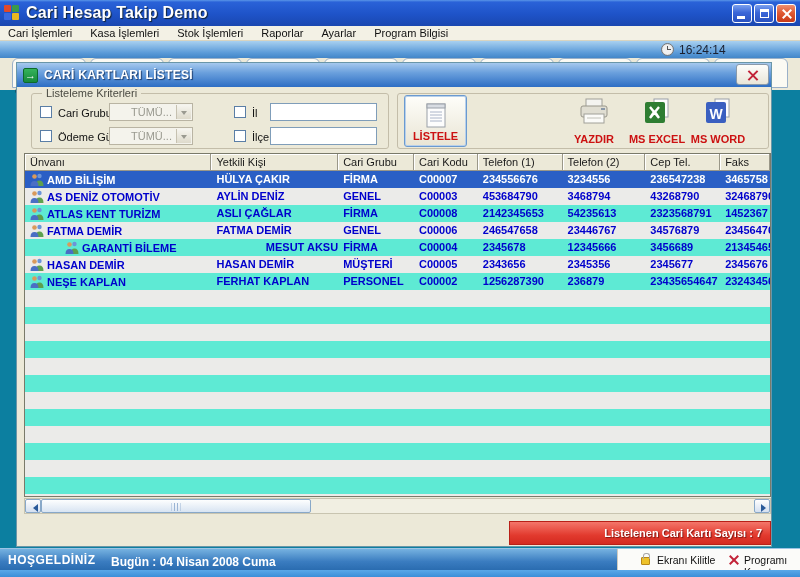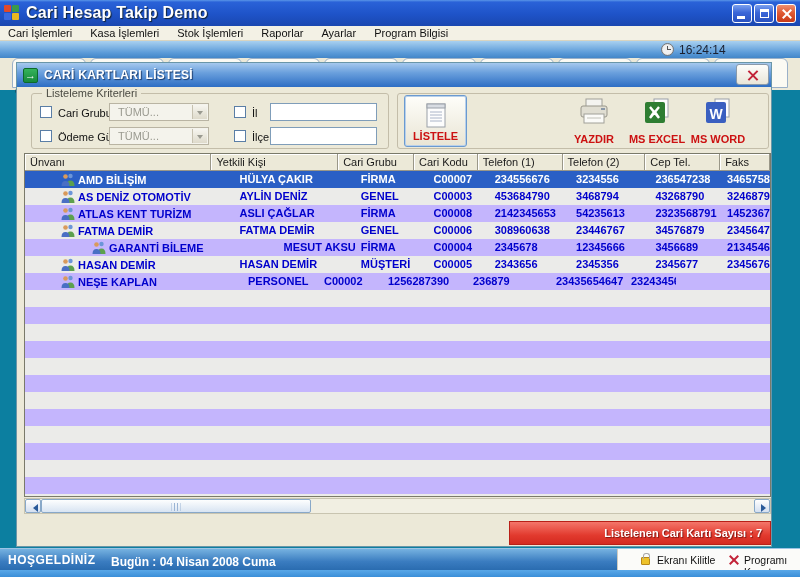--- a/index.html
+++ b/index.html
@@ -56,48 +56,48 @@
   .dlg-close { position:absolute; right:2px; top:1px; width:33px; height:21px; border:1px solid #8a9aaa; border-radius:3px;
     background:linear-gradient(180deg,#fdfdfb,#e8e5d8); }
   .dlg-close .g-xr::before,.dlg-close .g-xr::after { content:""; position:absolute; left:15px; top:4px; width:2px; height:13px; background:#c22238; }
   .dlg-close .g-xr::before{transform:rotate(45deg);} .dlg-close .g-xr::after{transform:rotate(-45deg);}
 
   .groupbox { position:absolute; border:1px solid #c3bda9; border-radius:3px; }
   .group-legend { position:absolute; top:-7px; left:10px; background:#ece9d8; padding:0 4px; font-size:11px; color:#4a4a42; }
 
   .cb { position:absolute; width:12px; height:12px; background:#fff; border:1px solid #5a7ea6; }
   .flabel { position:absolute; font-size:11px; color:#111; white-space:nowrap; }
-  .fselect { position:absolute; width:100px; height:18px; background:#f4f3ec; border:1px solid #b9b4a3;
-    font-size:11px; color:#9a9a90; line-height:16px; padding-left:8px; }
+  .fselect { position:absolute; width:84px; height:18px; background:#f4f3ec; border:1px solid #b9b4a3;
+    font-size:11px; color:#9a9a90; line-height:16px; padding-left:21px; }
   .fselect .dd { position:absolute; right:1px; top:1px; width:15px; height:14px; background:linear-gradient(180deg,#f6f5ef,#dedacb); border-left:1px solid #c6c1b0; }
   .fselect .dd::after { content:""; position:absolute; left:4px; top:6px; border:3px solid transparent; border-top:4px solid #9a9a90; }
   .finput { position:absolute; width:107px; height:18px; background:#fff; border:1px solid #7f9db9; }
 
   .bigbtn { position:absolute; width:63px; height:52px; background:linear-gradient(180deg,#fefefa,#e9e5d4);
     border:1px solid #6a9ad0; border-radius:3px; box-shadow:0 0 0 1px #b8d0ea inset; text-align:center; }
   .bigbtn .blabel { position:absolute; bottom:4px; left:0; width:100%; font-size:11px; font-weight:bold; color:#cc1111; }
   .note-icon { position:absolute; left:17px; top:5px; width:28px; height:28px; }
 
   .action { position:absolute; width:64px; height:52px; text-align:center; }
   .action .alabel { position:absolute; bottom:2px; left:-6px; width:76px; font-size:11px; font-weight:bold; color:#cc1111; white-space:nowrap; }
   .action svg { margin-top:2px; }
 
   
   .grid { position:absolute; left:7px; top:90px; width:747px; height:344px; background:#fff; border:1px solid #7a7a6a; overflow:hidden; }
   .thead { display:flex; height:17px; }
   .hcell { height:17px; background:#ece9d8; border-right:1px solid #9a9788; border-bottom:1px solid #9a9788;
     box-shadow:inset 0 1px 0 #fff, inset 1px 0 0 #fff; font-size:11px; font-weight:normal; color:#1a1a1a;
     padding:2px 0 0 5px; white-space:nowrap; overflow:hidden; }
-  .trow { display:flex; height:17px; background:#c4b5fd; }
+  .trow { display:flex; height:17px; background:#5eead4; }
   .trow.alt { background:#ebebe9; }
   .trow.selected { background:#2a5fc5; }
   .tcell { height:17px; font-size:11px; font-weight:bold; color:#0000cc; padding:2px 0 0 5px;
     white-space:nowrap; overflow:hidden; }
   .trow.selected .tcell { color:#fff; }
-  .tcell.first { display:flex; align-items:center; padding-top:0; gap:3px;margin-left:31px; }
+  .tcell.first { display:flex; align-items:center; padding-top:0; gap:3px; }
 
   
   .hscroll { position:absolute; left:7px; top:435px; width:747px; height:16px; background:#f1efe2; border:1px solid #c8c4b0; }
   .sbtn { position:absolute; top:0; width:16px; height:14px; background:linear-gradient(180deg,#fefefe,#d4e0f0);
     border:1px solid #88a8c8; border-radius:2px; }
   .sbtn::after { content:""; position:absolute; top:4px; border:4px solid transparent; }
   .sbtn.left::after { left:3px; border-right:5px solid #2a5a9a; }
   .sbtn.right::after { left:6px; border-left:5px solid #2a5a9a; }
   .sthumb { position:absolute; left:16px; top:0; width:270px; height:14px;
     background:linear-gradient(180deg,#fdfefe,#d8e4f2); border:1px solid #88a8c8; border-radius:2px; }
@@ -331,21 +331,21 @@
               <circle cx="9.5" cy="3" r="2.2" fill="#6b95d8"></circle>
               <path d="M5.5 13 Q5.5 7.5 9.5 7.5 Q13.5 7.5 13.5 13 Z" fill="#5da04e"></path>
               <circle cx="4.5" cy="3.5" r="2.3" fill="#d99a5b"></circle>
               <path d="M0.5 13 Q0.5 8 4.5 8 Q8.5 8 8.5 13 Z" fill="#4a6fc4"></path>
             </svg>
             <span>FATMA DEMİR</span>
           </div>
           <div class="tcell" style="width: 127px;">FATMA DEMİR</div>
           <div class="tcell" style="width: 76px;">GENEL</div>
           <div class="tcell" style="width: 64px;">C00006</div>
-          <div class="tcell" style="width: 85px;">308960638</div>
+          <div class="tcell" style="width: 85px;">246547658</div>
           <div class="tcell" style="width: 83px;">23446767</div>
           <div class="tcell" style="width: 75px;">34576879</div>
           <div class="tcell" style="width: 50px;">23456476</div>
         </div>
         <div class="trow">
           <div class="tcell first" style="width: 187px; justify-content: center;">
             <svg width="14" height="13" viewBox="0 0 14 13">
               <circle cx="9.5" cy="3" r="2.2" fill="#6b95d8"></circle>
               <path d="M5.5 13 Q5.5 7.5 9.5 7.5 Q13.5 7.5 13.5 13 Z" fill="#5da04e"></path>
               <circle cx="4.5" cy="3.5" r="2.3" fill="#d99a5b"></circle>
@@ -382,20 +382,21 @@
         <div class="trow">
           <div class="tcell first" style="width: 187px;">
             <svg width="14" height="13" viewBox="0 0 14 13">
               <circle cx="9.5" cy="3" r="2.2" fill="#6b95d8"></circle>
               <path d="M5.5 13 Q5.5 7.5 9.5 7.5 Q13.5 7.5 13.5 13 Z" fill="#5da04e"></path>
               <circle cx="4.5" cy="3.5" r="2.3" fill="#d99a5b"></circle>
               <path d="M0.5 13 Q0.5 8 4.5 8 Q8.5 8 8.5 13 Z" fill="#4a6fc4"></path>
             </svg>
             <span>NEŞE KAPLAN</span>
           </div>
+          <div class="tcell" style="width: 127px;">FERHAT KAPLAN</div>
           <div class="tcell" style="width: 76px;">PERSONEL</div>
           <div class="tcell" style="width: 64px;">C00002</div>
           <div class="tcell" style="width: 85px;">1256287390</div>
           <div class="tcell" style="width: 83px;">236879</div>
           <div class="tcell" style="width: 75px;">23435654647</div>
           <div class="tcell" style="width: 50px;">23243456</div>
         </div>
         <div class="trow alt"></div>
         <div class="trow"></div>
         <div class="trow alt"></div>

